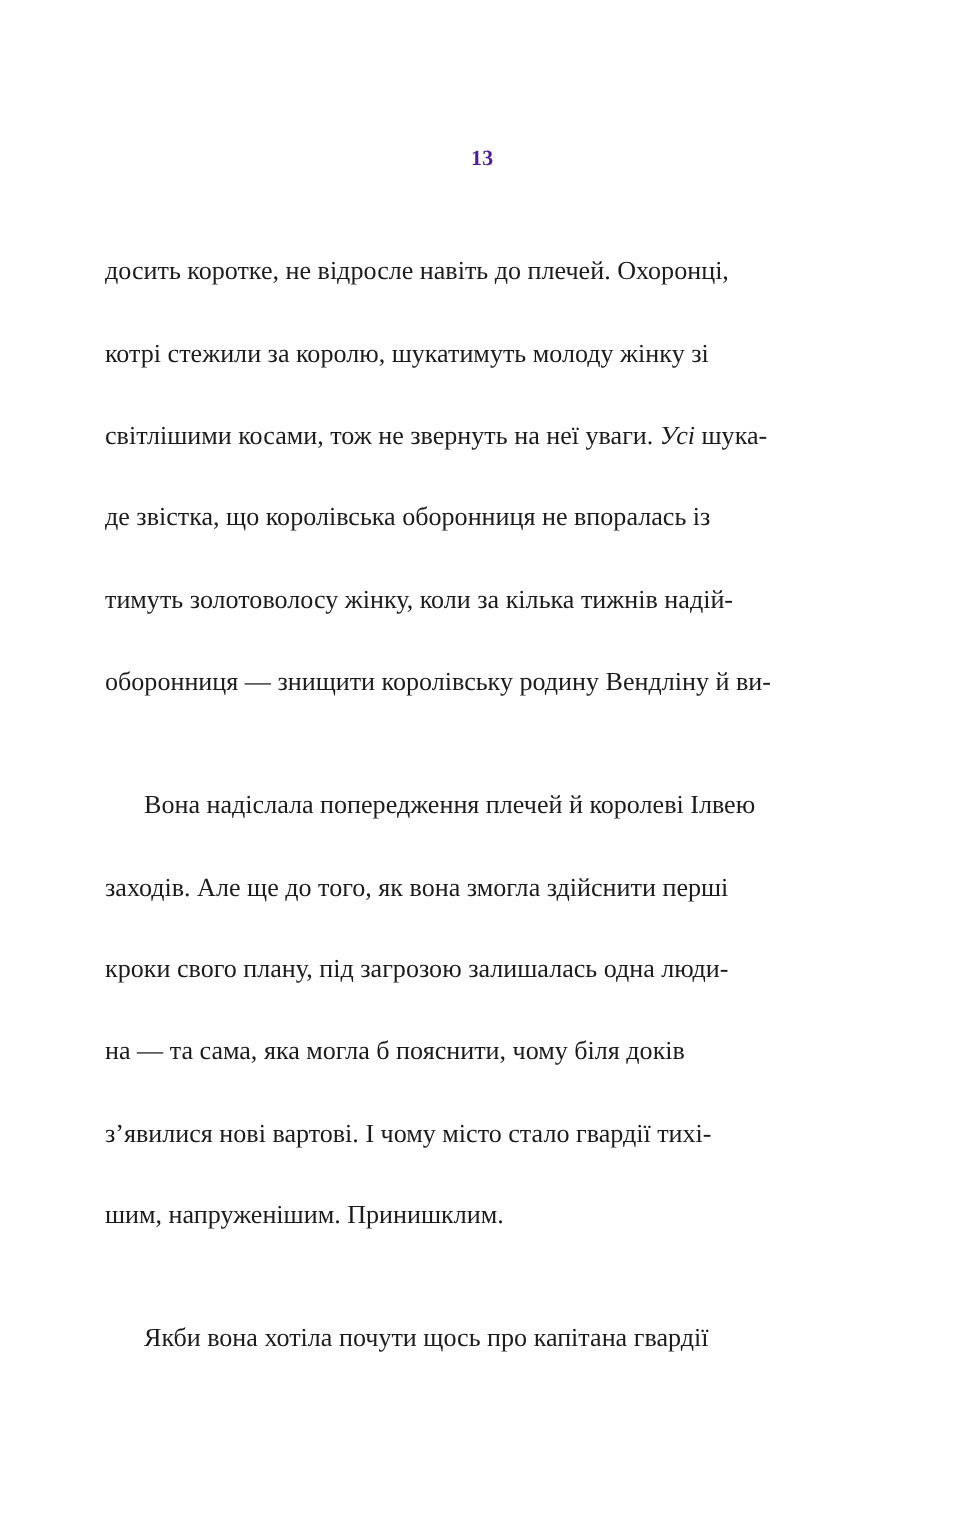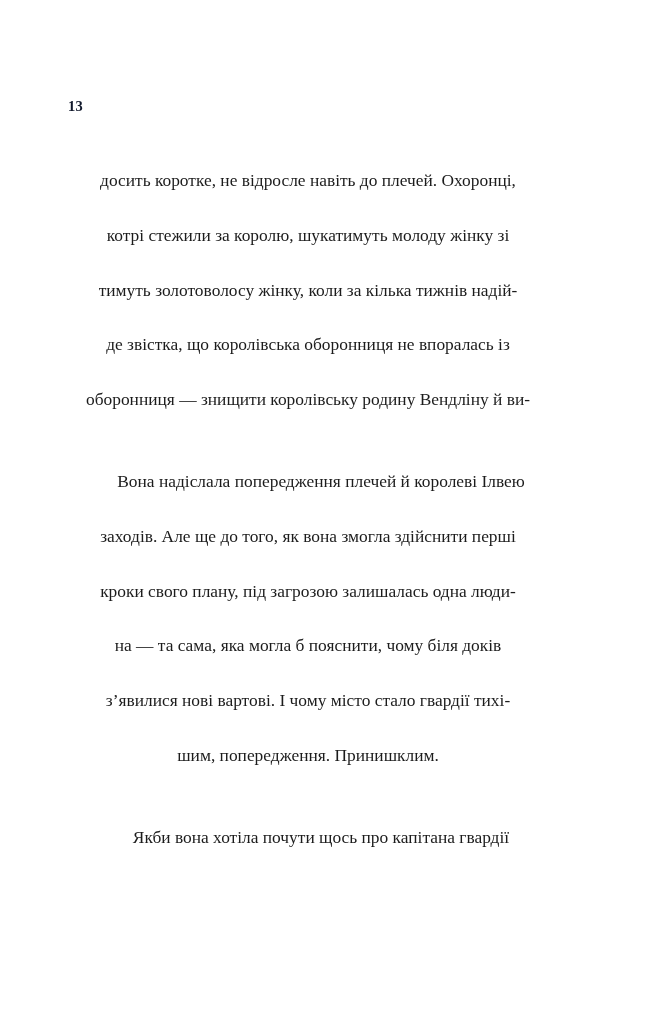--- a/index.html
+++ b/index.html
@@ -20,44 +20,44 @@
     width: 652px;
     height: 1023px;
     background: #ffffff;
     box-sizing: border-box;
   }
 
   
   .folio {
     position: absolute;
     top: 98px;
-    left: 68px;
+    left: 84px;
     width: 475px;
-    text-align: left;
+    text-align: center;
     font-family: "Liberation Serif", "DejaVu Serif", serif;
     font-size: 14.5px;
     font-weight: bold;
-    color: #0f172a;
+    color: #4c1d95;
     letter-spacing: 0.2px;
   }
 
   
   .textblock {
     position: absolute;
     top: 140px;
     left: 70px;
     width: 476px;
   }
 
   .para {
     margin: 0;
     font-size: 17.4px;
     line-height: 27.35px;
     color: #1c1c1c;
-    text-align: center;
+    text-align: left;
     white-space: pre-line;
     font-kerning: normal;
     -webkit-font-smoothing: antialiased;
   }
 
   .line {
     display: block;
     white-space: pre;
   }
 
@@ -74,32 +74,33 @@
 
 <div class="page">
 
   <div class="folio">13</div>
 
   <div class="textblock">
 
     <p class="para">
       <span class="line">досить коротке, не відросле навіть до плечей. Охоронці,</span>
       <span class="line">котрі стежили за королю, шукатимуть молоду жінку зі</span>
+      <span class="line"><span>світлішими косами, тож не звернуть на неї уваги. </span><em class="emph">Усі</em><span> шука-</span></span>
+      <span class="line">де звістка, що королівська оборонниця не впоралась із</span>
       <span class="line">тимуть золотоволосу жінку, коли за кілька тижнів надій-</span>
-      <span class="line">де звістка, що королівська оборонниця не впоралась із</span>
       <span class="line">оборонниця — знищити королівську родину Вендліну й ви-</span>
     </p>
 
     <p class="para">
       <span class="line ind">Вона надіслала попередження плечей й королеві Ілвею</span>
       <span class="line">заходів. Але ще до того, як вона змогла здійснити перші</span>
       <span class="line">кроки свого плану, під загрозою залишалась одна люди-</span>
       <span class="line">на — та сама, яка могла б пояснити, чому біля доків</span>
       <span class="line">з’явилися нові вартові. І чому місто стало гвардії тихі-</span>
-      <span class="line">шим, попередження. Принишклим.</span>
+      <span class="line">шим, напруженішим. Принишклим.</span>
     </p>
 
     <p class="para">
       <span class="line ind">Якби вона хотіла почути щось про капітана гвардії</span>
       
       
       
       
       
       

